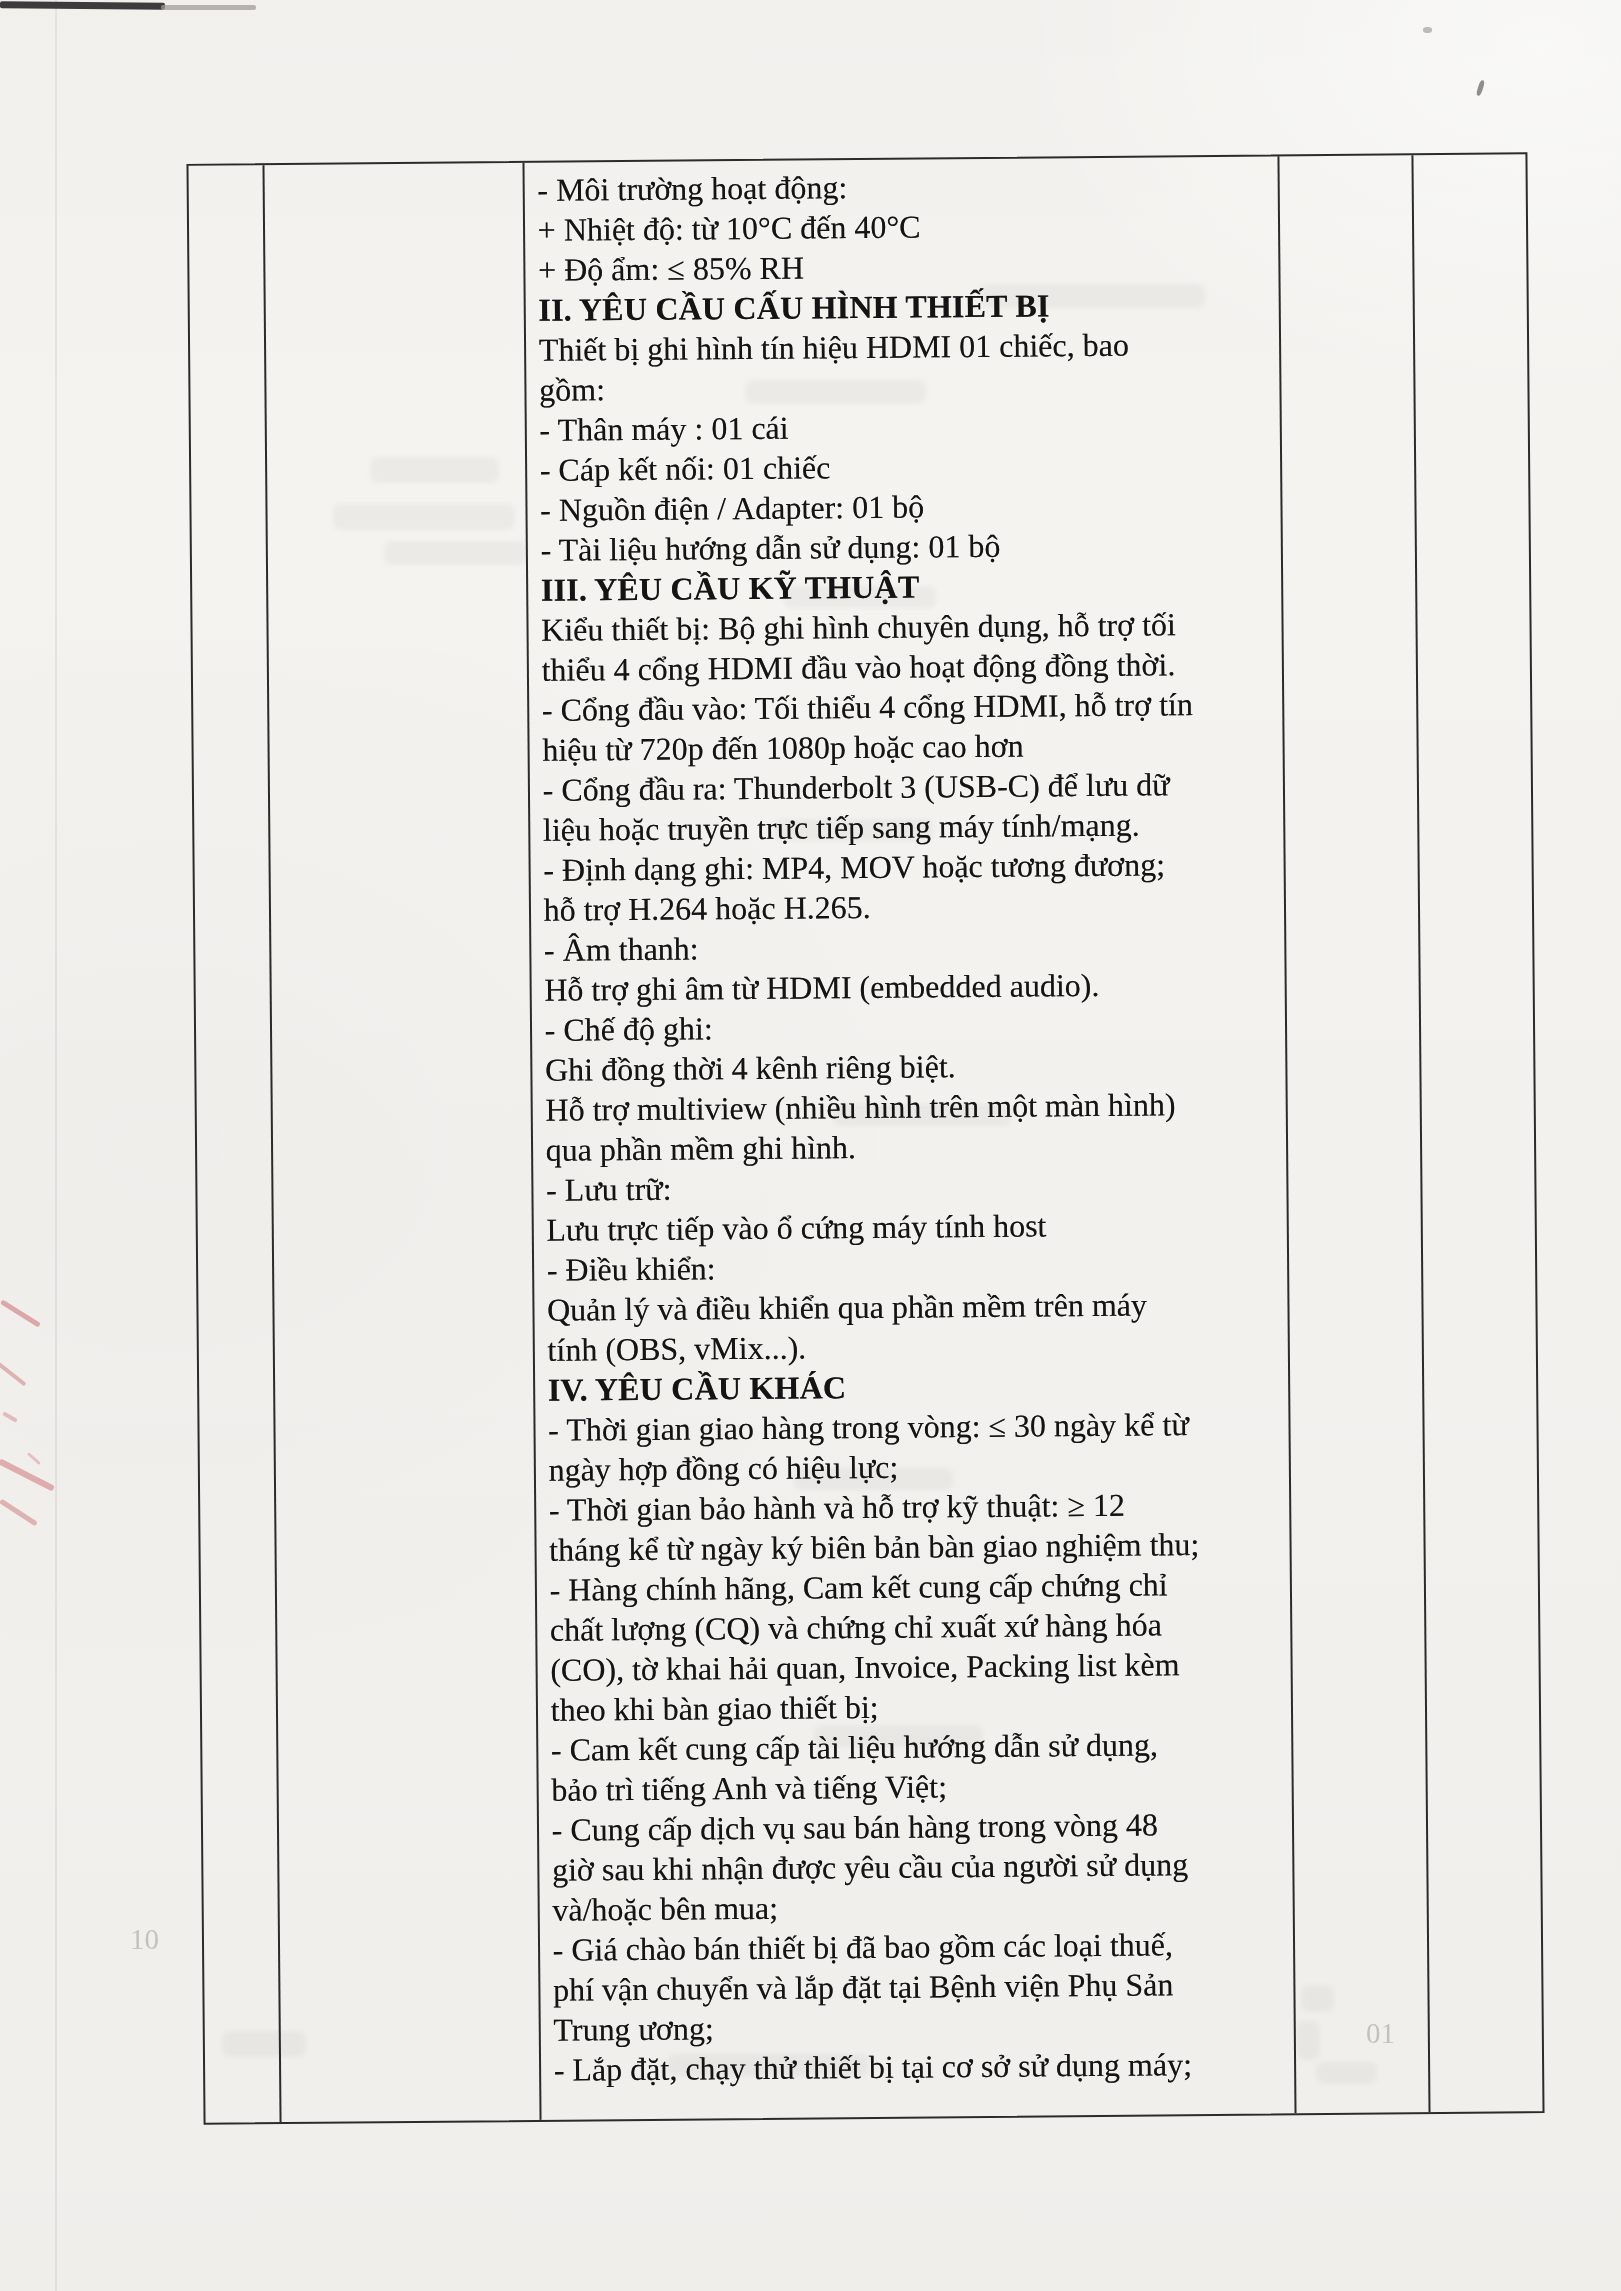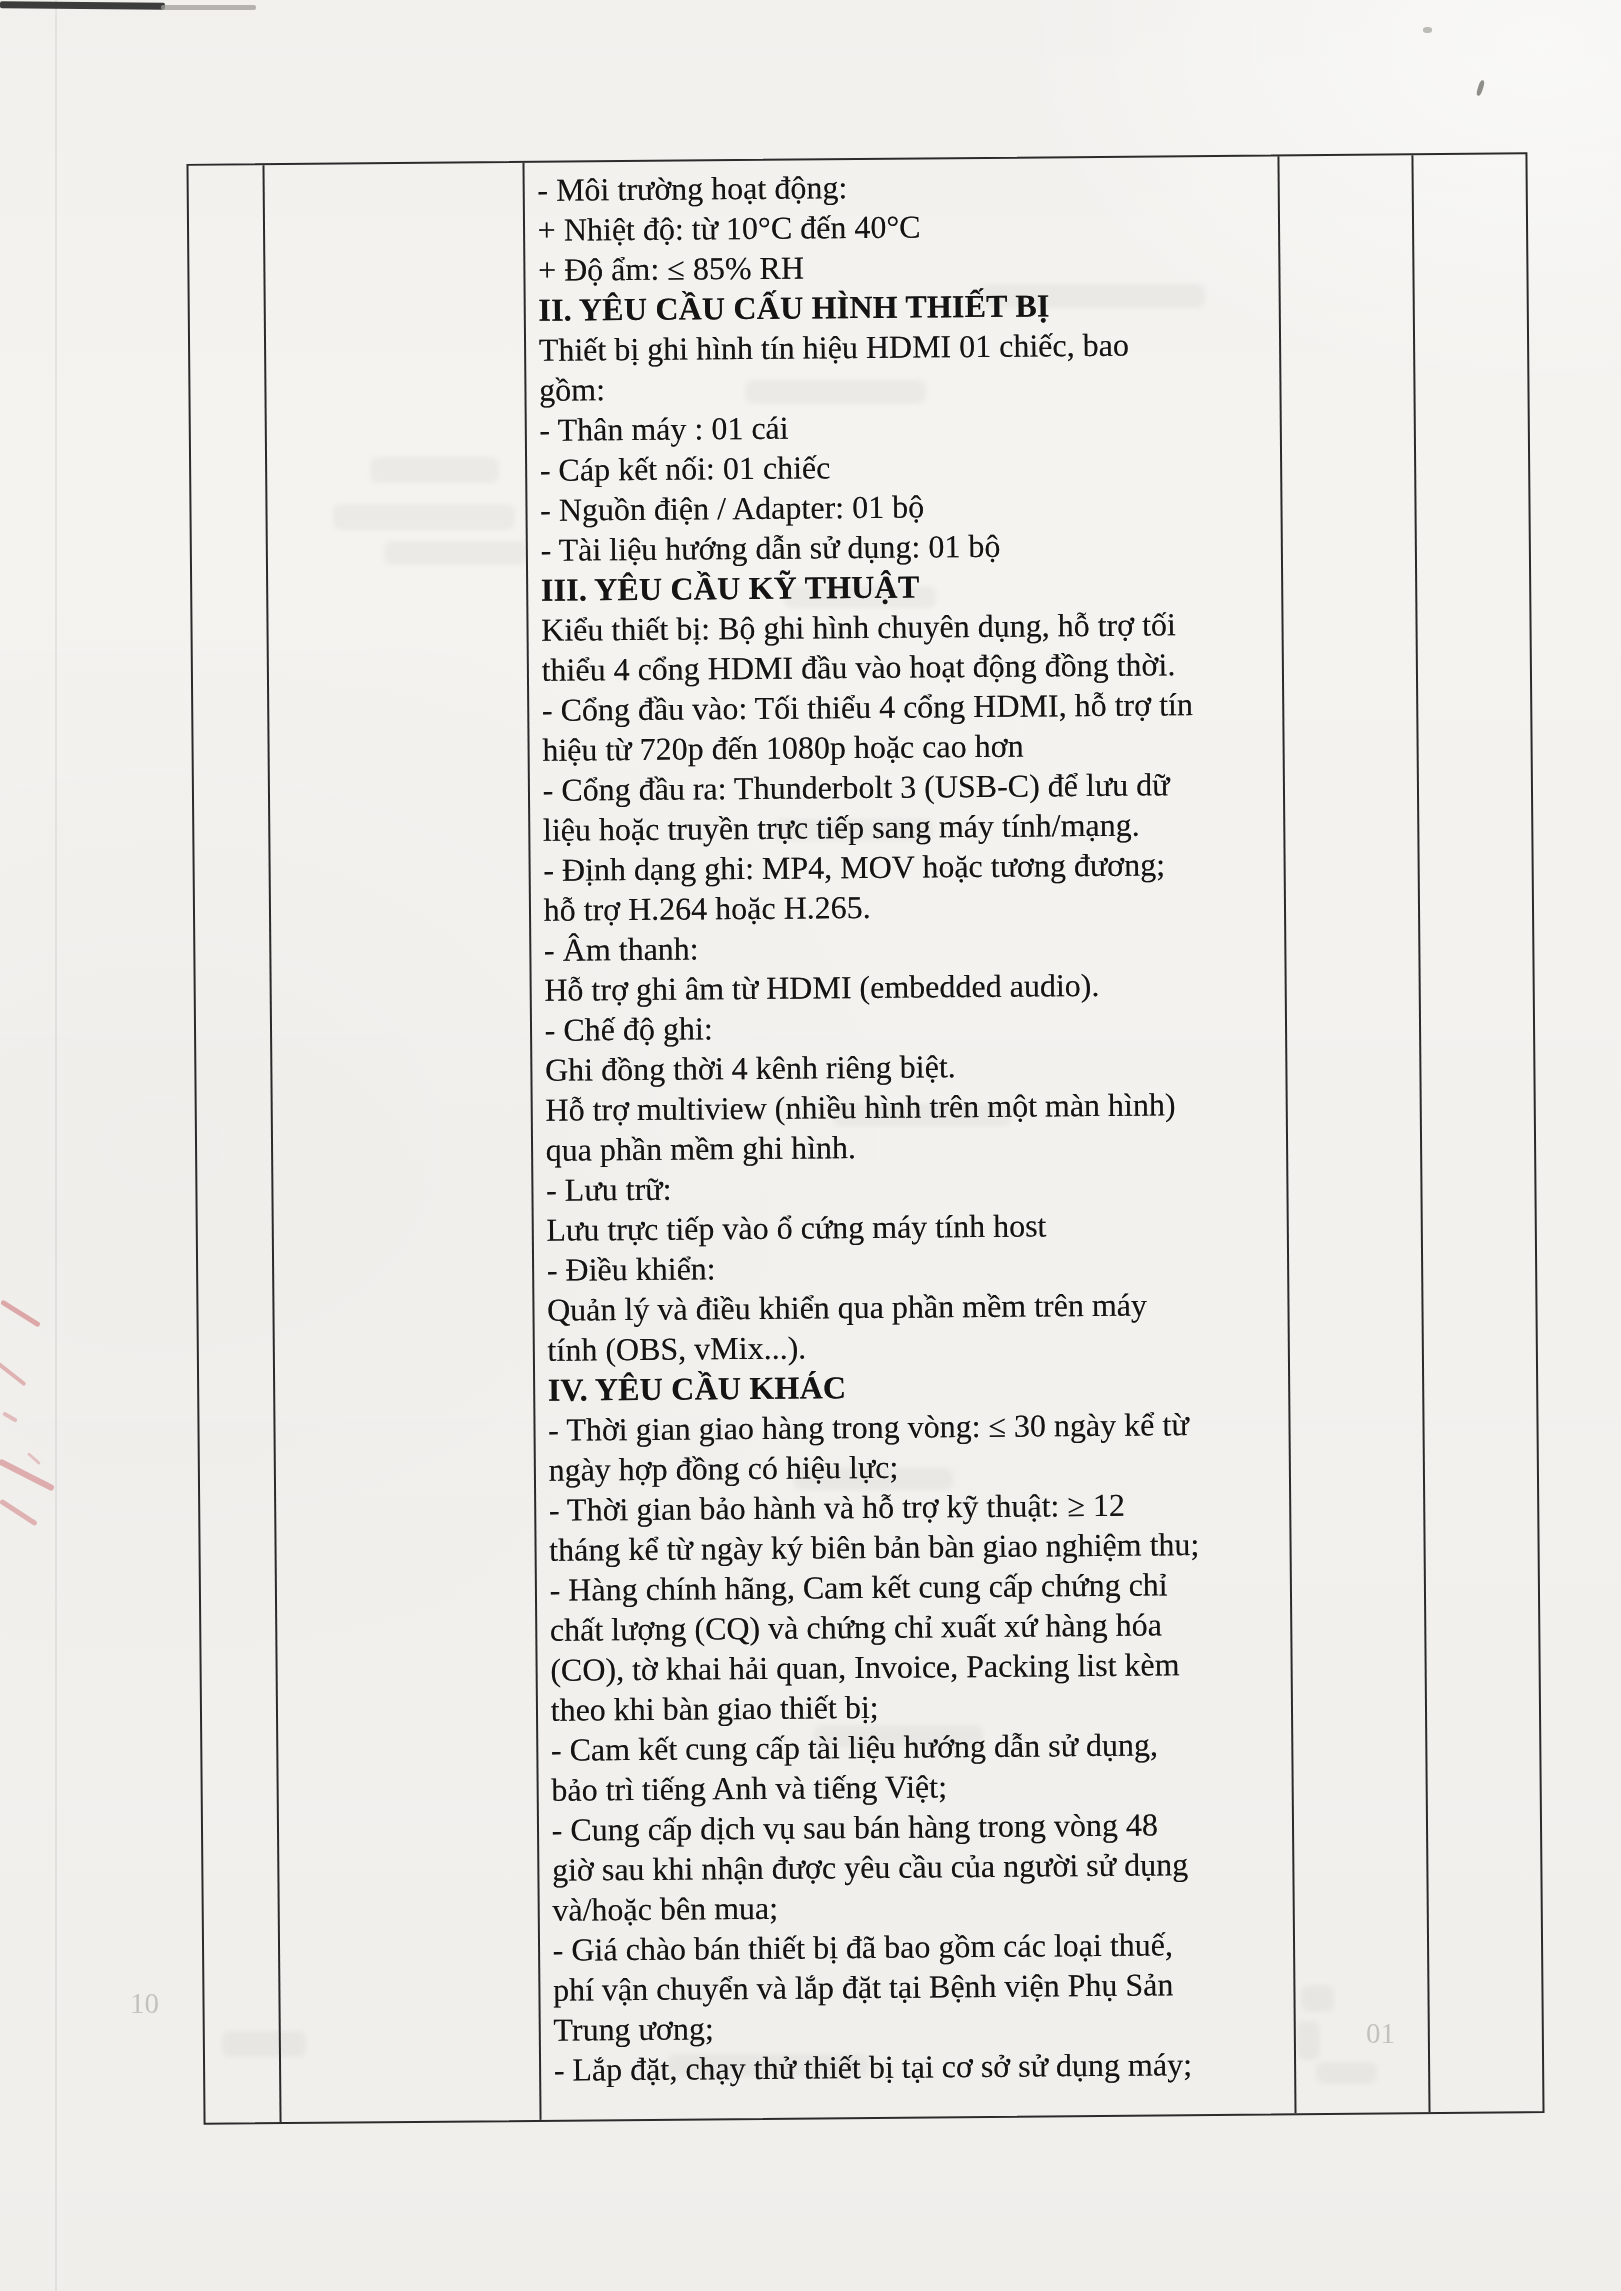--- a/index.html
+++ b/index.html
@@ -86,21 +86,21 @@
 <div class="smudge" style="left:774px;top:819px;width:159px;height:21.6px;"></div>
 <div class="smudge" style="left:833px;top:1104px;width:178px;height:21.6px;"></div>
 <div class="smudge" style="left:794px;top:1468px;width:159px;height:21.6px;"></div>
 <div class="smudge" style="left:814px;top:1725px;width:169px;height:21.6px;"></div>
 <div class="smudge" style="left:667px;top:2054px;width:201px;height:21.6px;"></div>
 <div class="smudge" style="left:222px;top:2031px;width:84px;height:25.5px;"></div>
 <div class="smudge" style="left:1301px;top:1985px;width:33px;height:27.4px;"></div>
 <div class="smudge" style="left:1296px;top:2021px;width:23.5px;height:39px;"></div>
 <div class="smudge" style="left:1316px;top:2062px;width:61px;height:21.6px;"></div>
 
-<span class="ghost-text" style="left:130px;top:1987px;">10</span>
+<span class="ghost-text" style="left:130px;top:1923px;">10</span>
 <span class="ghost-text" style="left:1366px;top:2017px;text-align:right;">01</span>
 
 <div class="sheet-table">
   <div class="vline v1"></div>
   <div class="vline v2"></div>
   <div class="vline v3"></div>
   <div class="vline v4"></div>
   <div class="text-cell">
       <div class="line">- Môi trường hoạt động:</div>
       <div class="line">+ Nhiệt độ: từ 10°C đến 40°C</div>

